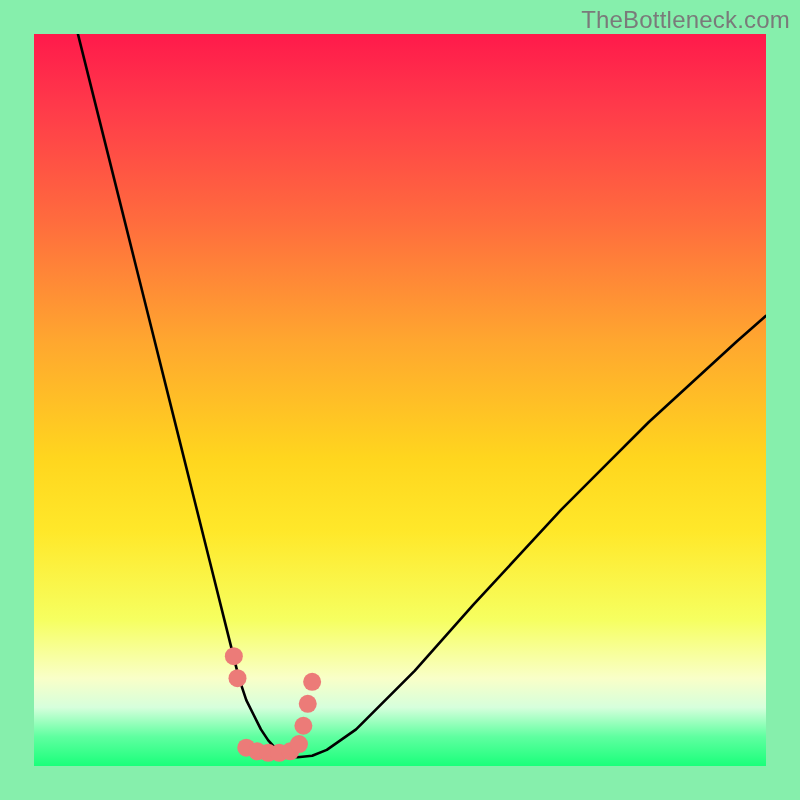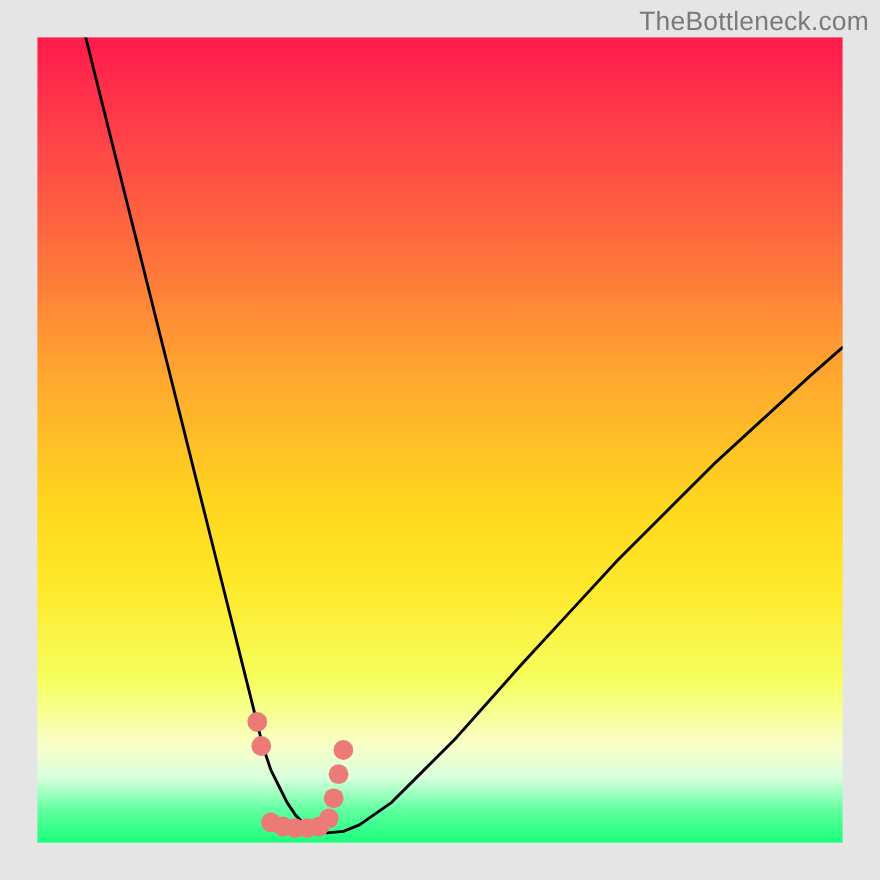--- a/index.html
+++ b/index.html
@@ -10,21 +10,21 @@
     background: #000;
     overflow: hidden;
     font-family: Arial, Helvetica, sans-serif;
   }
   .frame {
     position: absolute;
     left: 0;
     top: 0;
     width: 800px;
     height: 800px;
-    background: #e5e5e5;
+    background: #86efac;
   }
   .plot {
     position: absolute;
     left: 34px;
     top: 34px;
     width: 732px;
     height: 732px;
     
     background: linear-gradient(
       to bottom,

